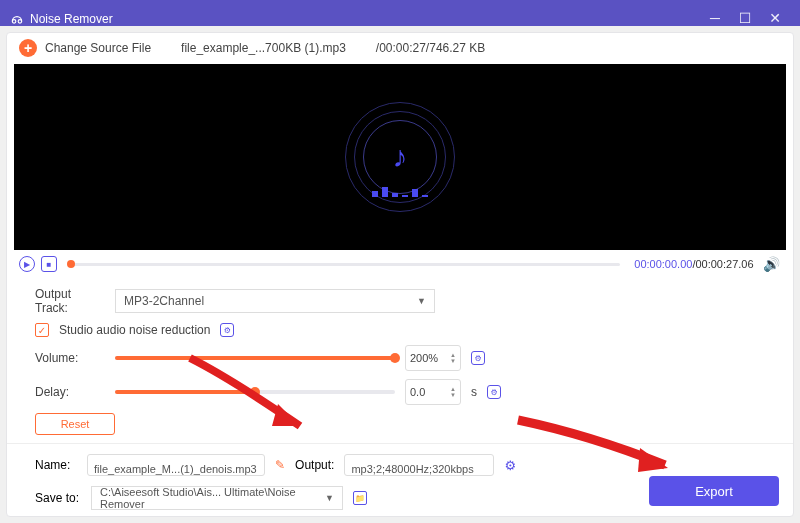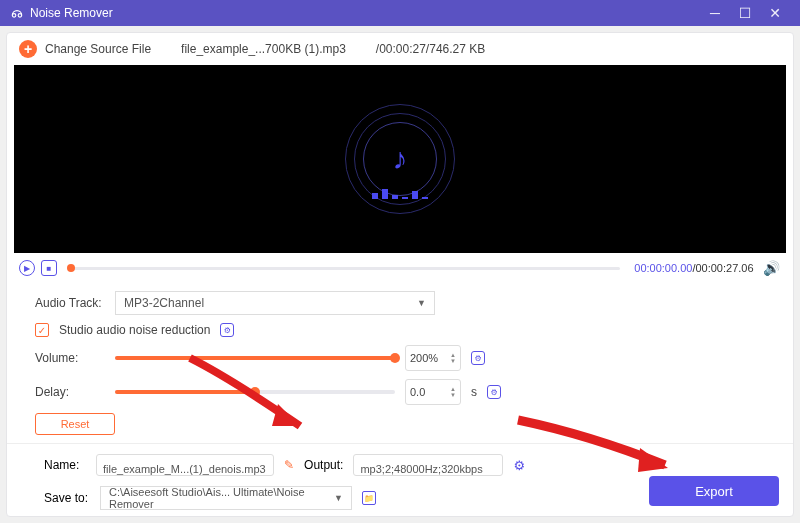--- a/index.html
+++ b/index.html
@@ -1,17 +1,17 @@
 <!DOCTYPE html>
 <html><head>
 <meta charset="utf-8">
 <style>
 *{box-sizing:border-box;margin:0;padding:0;font-family:-apple-system,BlinkMacSystemFont,"Segoe UI",Arial,sans-serif}
 body{width:800px;height:523px;background:#f0f0f0;overflow:hidden;font-size:12px}
-.titlebar{height:26px;background:#5a52c2;display:flex;align-items:center;padding:0 10px;color:#fff}
+.titlebar{height:26px;background:#5a52c2;display:flex;align-items:flex-end;padding:0 10px;color:#fff}
 .titlebar .app-icon{width:14px;height:14px;margin-right:6px}
 .titlebar .title{font-size:12px;flex:1}
 .titlebar .win-btn{width:30px;text-align:center;font-size:14px;opacity:.9}
 .main{background:#fff;margin:6px;border-radius:4px;border:1px solid #e5e5e8;height:calc(100% - 38px);display:flex;flex-direction:column}
 .srcbar{height:32px;display:flex;align-items:center;padding:0 12px;gap:30px;color:#444}
 .plus-btn{width:18px;height:18px;border-radius:50%;background:#ff6b35;display:flex;align-items:center;justify-content:center;color:#fff;font-weight:bold;font-size:14px}
 .preview{background:#000;height:192px;margin:0 7px;position:relative;display:flex;align-items:center;justify-content:center}
 .rings{position:relative;width:120px;height:120px;display:flex;align-items:center;justify-content:center}
 .ring{position:absolute;border:1px solid #2a2a6a;border-radius:50%}
 .r1{width:74px;height:74px;border-color:#3a3a8a}
@@ -34,21 +34,21 @@
 .dropdown{border:1px solid #ddd;border-radius:0;height:24px;display:flex;align-items:center;padding:0 8px;background:#fff;justify-content:space-between;color:#555}
 .dd-arrow{font-size:9px;color:#666}
 .checkbox{width:14px;height:14px;border:1.5px solid #ff6b35;border-radius:2px;display:flex;align-items:center;justify-content:center;color:#ff6b35;font-size:10px}
 .cfg-icon{width:14px;height:14px;border:1.5px solid #5a52e8;border-radius:3px;display:flex;align-items:center;justify-content:center;color:#5a52e8;font-size:8px}
 .slider{height:4px;background:#e8e8ed;border-radius:2px;position:relative;width:280px}
 .slider-fill{position:absolute;left:0;top:0;bottom:0;background:#ff6b35;border-radius:2px}
 .slider-thumb{position:absolute;top:50%;transform:translate(-50%,-50%);width:10px;height:10px;border-radius:50%;background:#ff6b35}
 .spin{border:1px solid #ddd;border-radius:3px;height:22px;width:56px;display:flex;align-items:center;padding:12px 4px;justify-content:space-between;font-size:11px}
 .spinarr{display:flex;flex-direction:column;font-size:6px;color:#888;line-height:6px}
 .reset-btn{border:1px solid #ff6b35;color:#ff6b35;background:#fff;border-radius:3px;width:80px;height:22px;font-size:11px}
-.bottom{border-top:1px solid #eee;padding:10px 16px 6px 37px;display:flex;flex-direction:column;gap:10px;position:relative}
+.bottom{border-top:1px solid #eee;padding:10px 16px 6px 28px;display:flex;flex-direction:column;gap:10px;position:relative}
 .name-box{border:1px solid #ddd;border-radius:3px;height:22px;padding:0 6px;display:flex;align-items:flex-end;font-size:11px;color:#555;width:178px}
 .edit-icon{color:#ff6b35;font-size:12px}
 .export-btn{position:absolute;right:14px;bottom:10px;width:130px;height:30px;background:#5a52e8;color:#fff;border:none;border-radius:4px;font-size:13px}
 .gear{color:#5a52e8;font-size:13px}
 .arrow{position:absolute;pointer-events:none;z-index:10}
 </style>
 </head>
 <body>
 
 <div class="titlebar">
@@ -97,21 +97,21 @@
     <span class="ctrl-btn sq">■</span>
     <div class="seek">
         <div class="seek-dot"></div>
       </div>
     <span class="time"><span>00:00:00.00</span><span class="t2">/00:00:27.06</span></span>
     <span class="vol-icon">🔊</span>
   </div>
 
   <div class="settings">
     <div class="row">
-      <span class="lbl">Audio Track:</span>
+      <span class="lbl">Output Track:</span>
       <div class="dropdown" style="width:320px">
         <span>MP3-2Channel</span>
           <span class="dd-arrow">▼</span>
       </div>
     </div>
     <div class="row">
       <span class="checkbox">✓</span>
       <span>Studio audio noise reduction</span>
       <span class="cfg-icon">⚙</span>
     </div>

